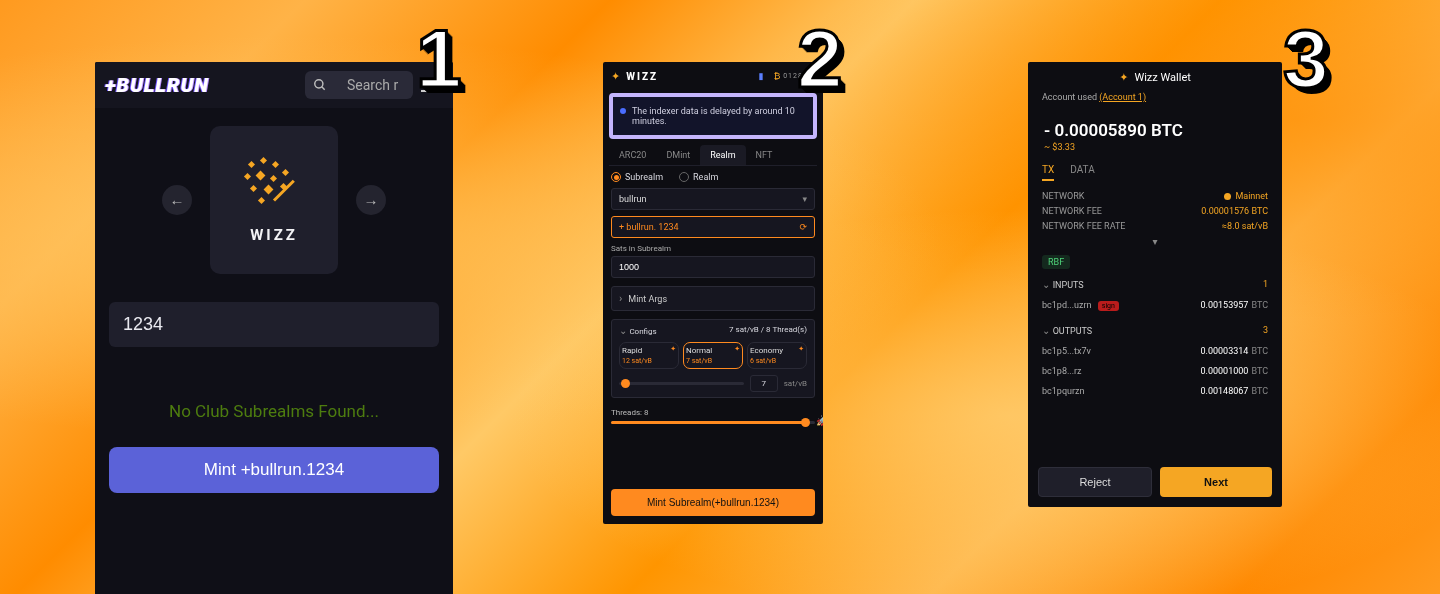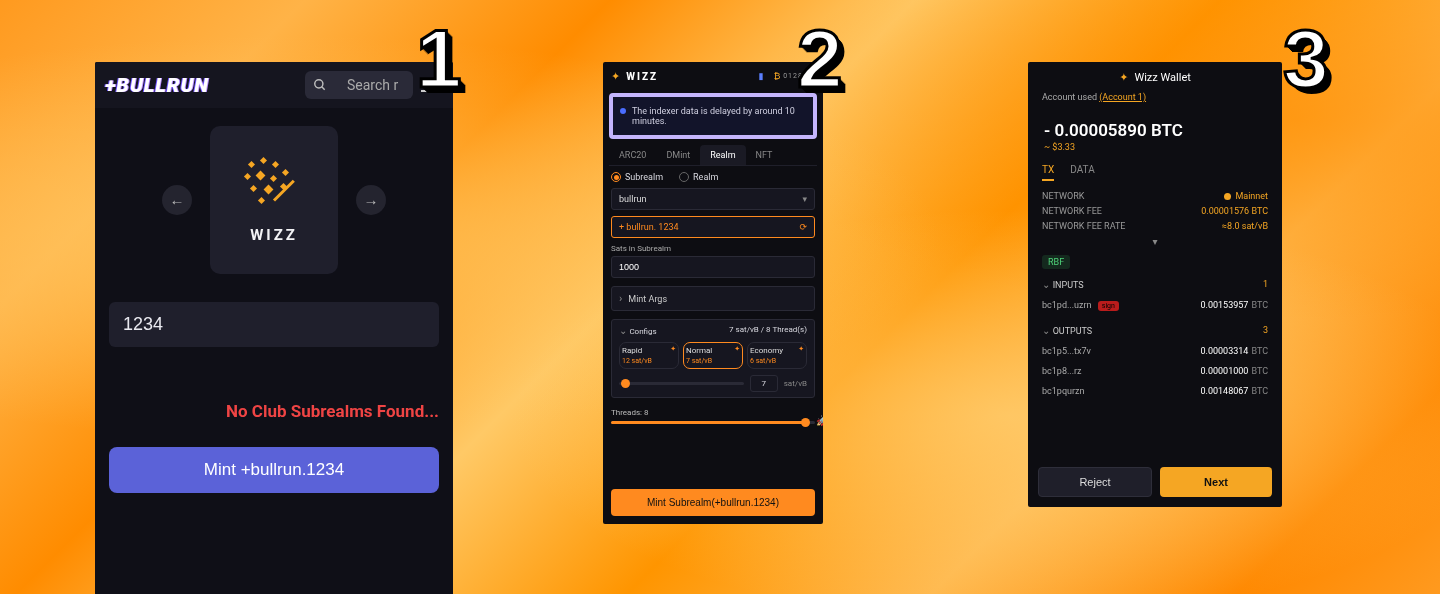--- a/index.html
+++ b/index.html
@@ -108,25 +108,24 @@
   .p1-input {
     margin-top: 28px;
     width: 100%;
     background: #1f1f2c;
     border: none; border-radius: 6px;
     padding: 12px 14px;
     color: #e8e8ef;
     font-size: 18px;
   }
   .p1-empty {
-    text-align: right;
+    text-align: center;
     font-size: 17px;
-    color: #ef4444;
+    color: #4d7c0f;
     margin-top: 54px;
-    font-weight: bold;
   }
   .p1-mint {
     margin-top: 26px;
     width: 100%;
     background: #5b62d8;
     border: none; border-radius: 8px;
     color: #fff; font-size: 17px;
     padding: 13px 0;
     cursor: pointer;
   }

